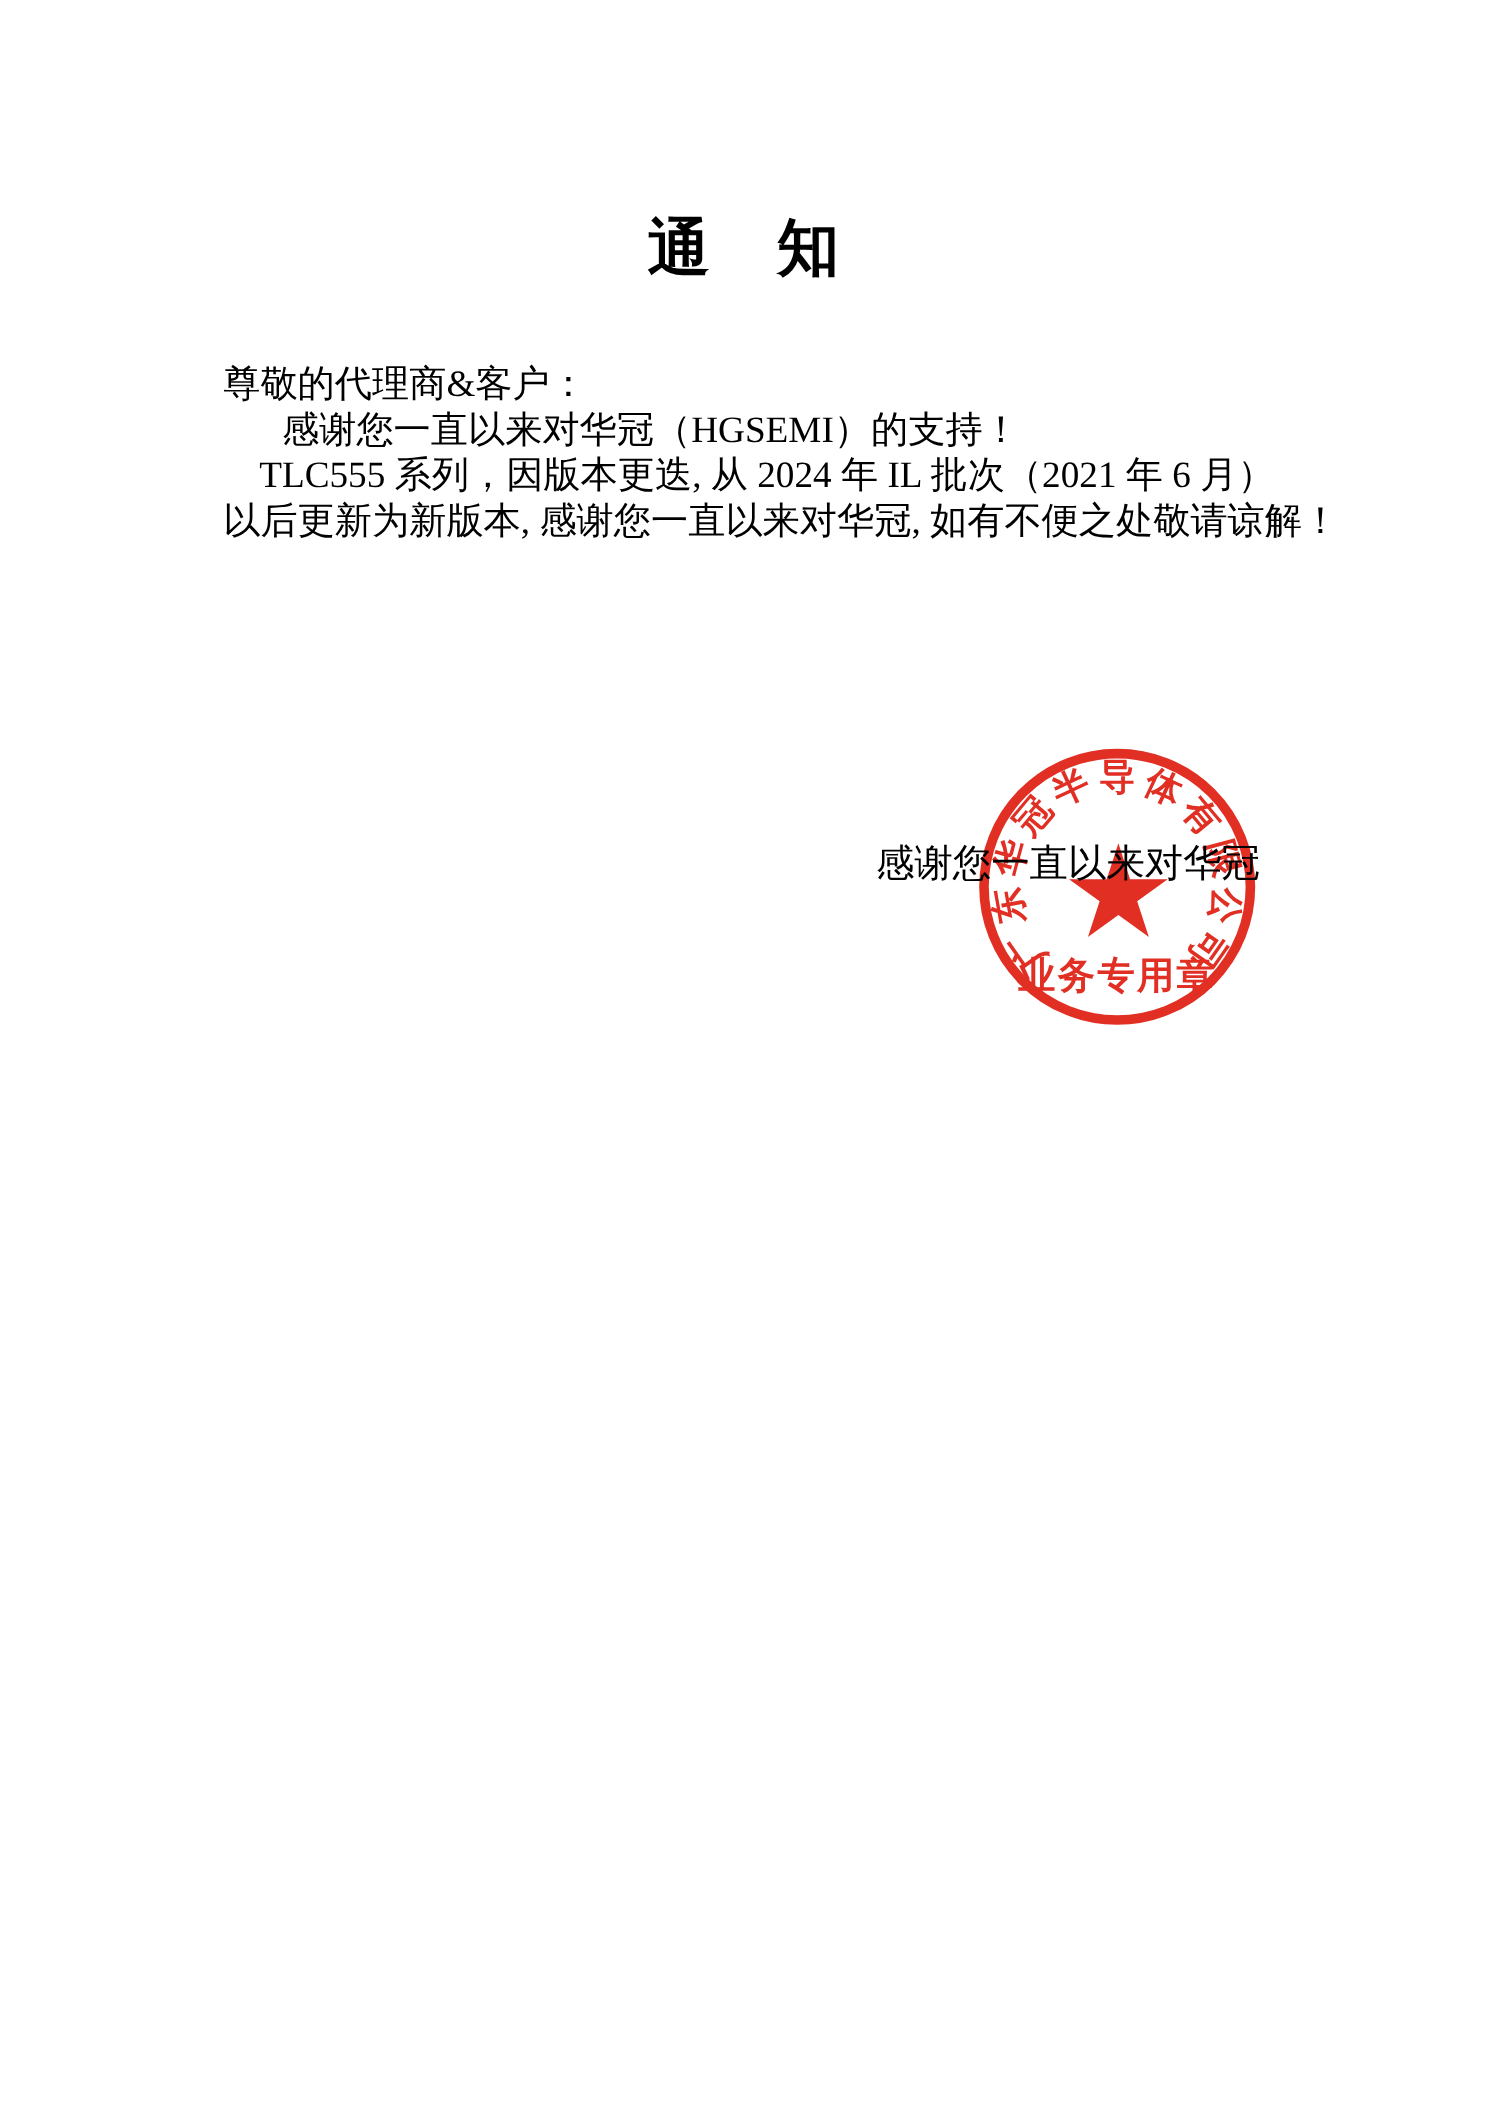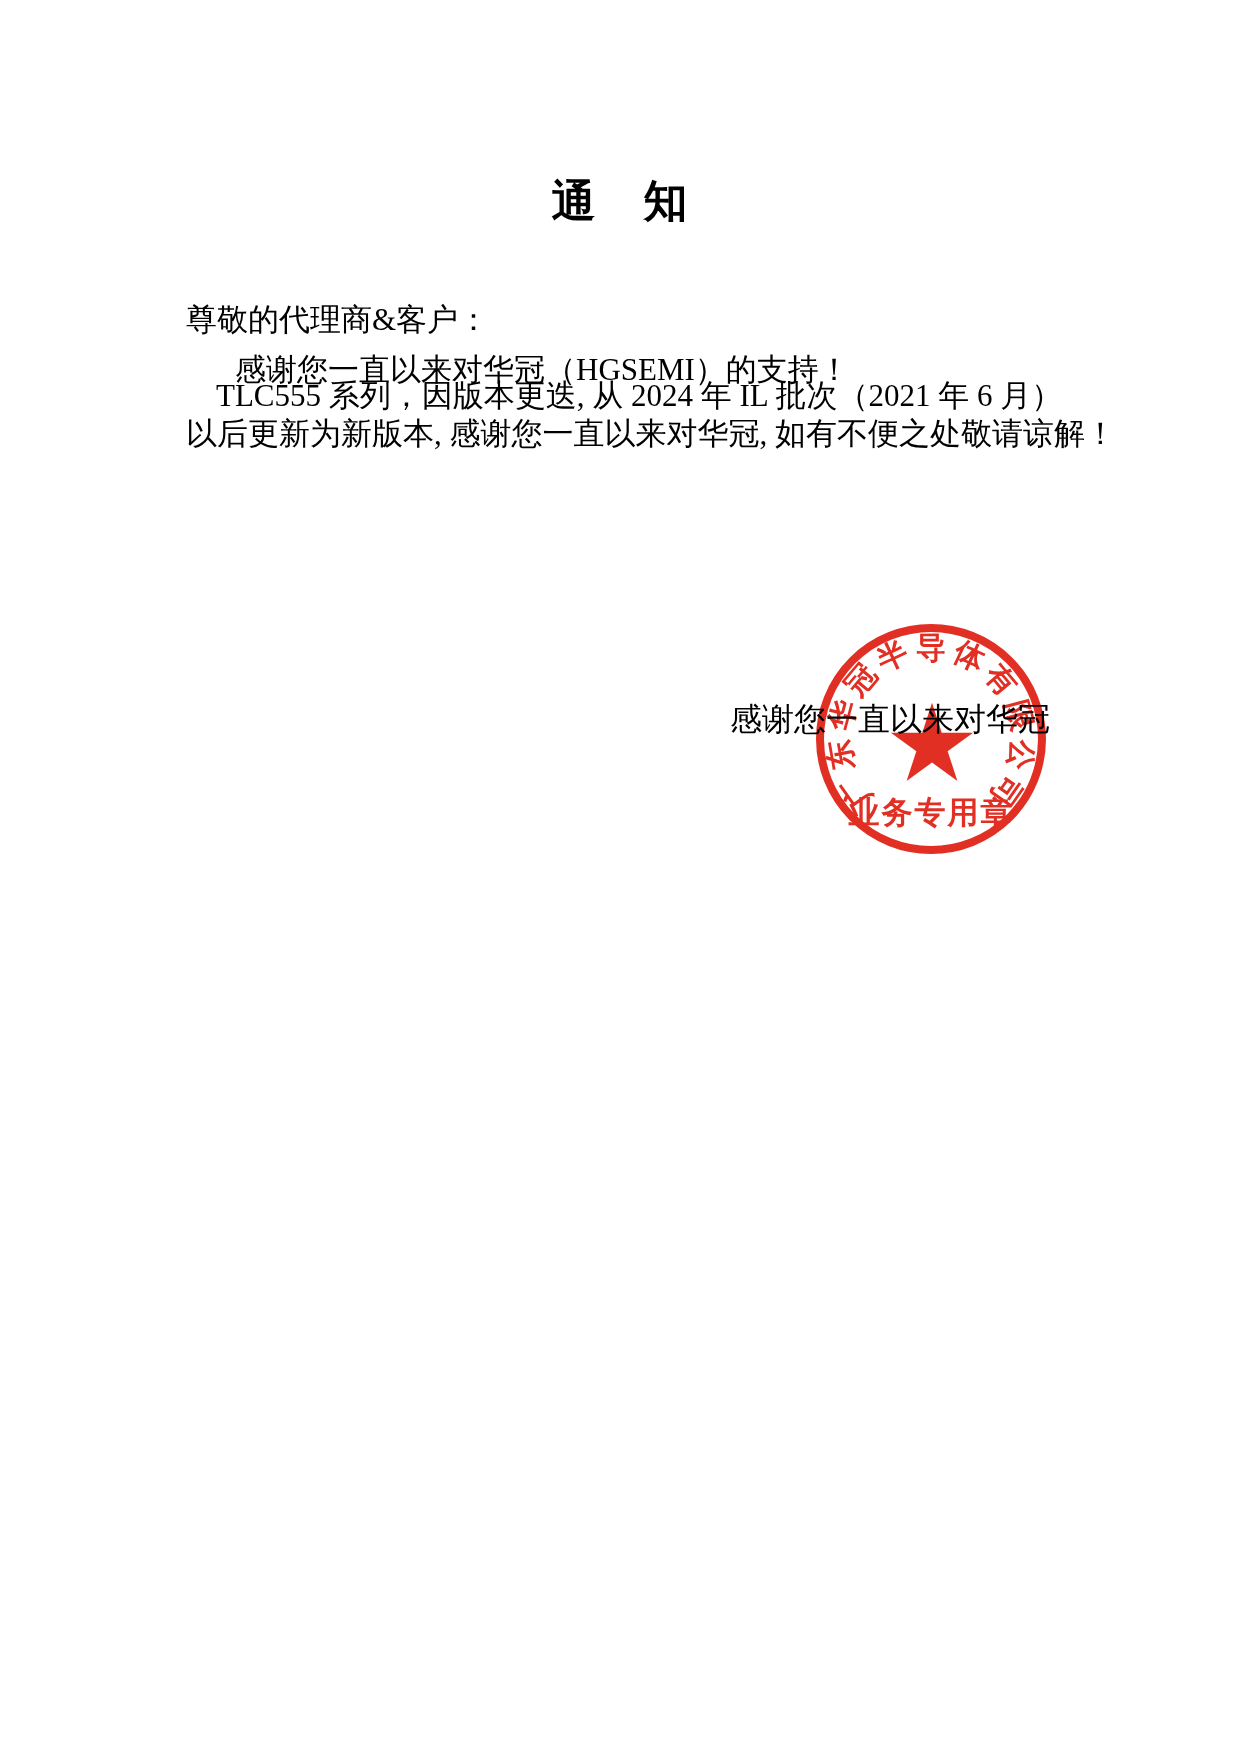--- a/index.html
+++ b/index.html
@@ -17,36 +17,36 @@
     color: #000000;
   }
   .title {
     position: absolute;
     top: 172px;
     left: 0;
     width: 1241px;
     margin: 0;
     text-align: center;
     font-family: Liberation Serif, serif;
-    font-size: 44px;
+    font-size: 52px;
     font-weight: 900;
     letter-spacing: 2px;
     color: #000000;
   }
   .bodyline {
     position: absolute;
     left: 186px;
     width: 880px;
     font-size: 31px;
     line-height: 37px;
     white-space: nowrap;
     color: #000000;
   }
   .l-salutation { top: 301px; }
-  .l-body0 { top: 339px; padding-left: 49px; margin-top: 12px; }
+  .l-body0 { top: 339px; padding-left: 49px; }
   .l-body1 { top: 377px; padding-left: 30px; }
   .l-body2 { top: 415px; }
   .sig-company {
     position: absolute;
     left: 730px;
     top: 698px;
     font-size: 32px;
     white-space: nowrap;
     z-index: 1;
   }

